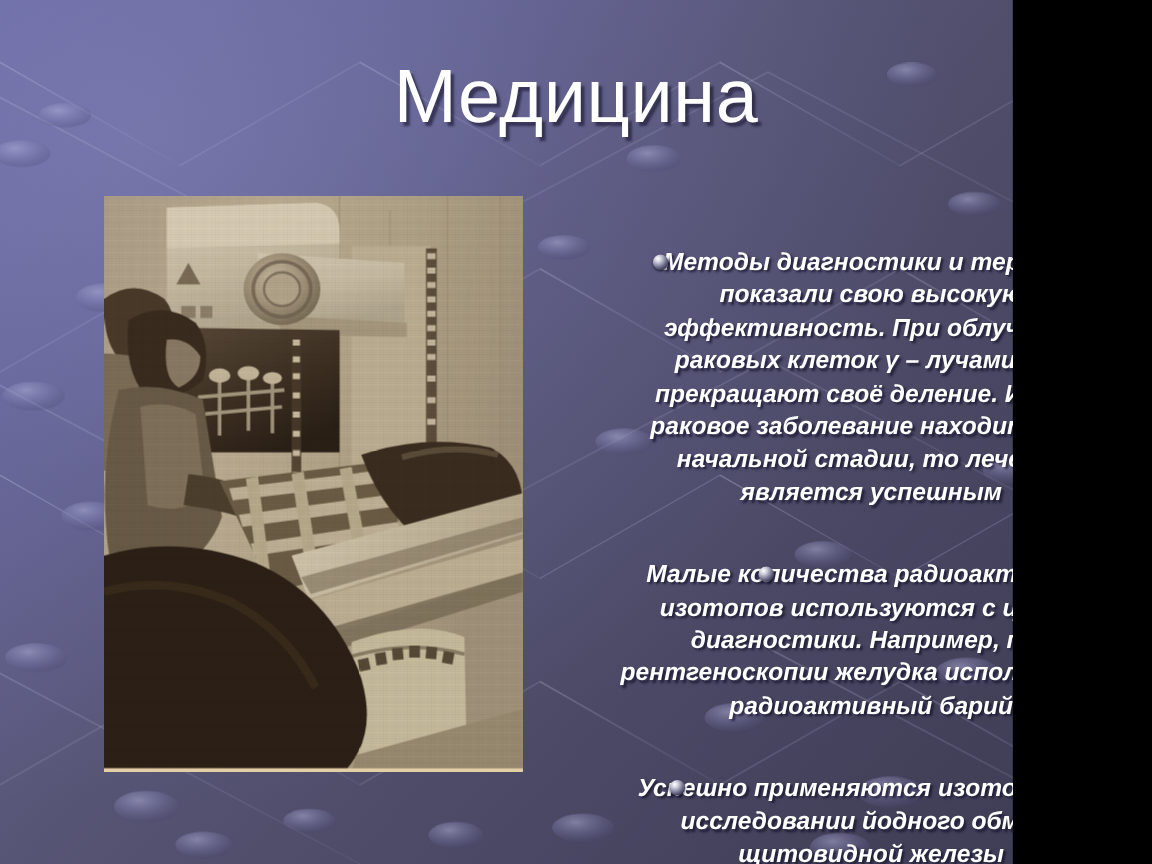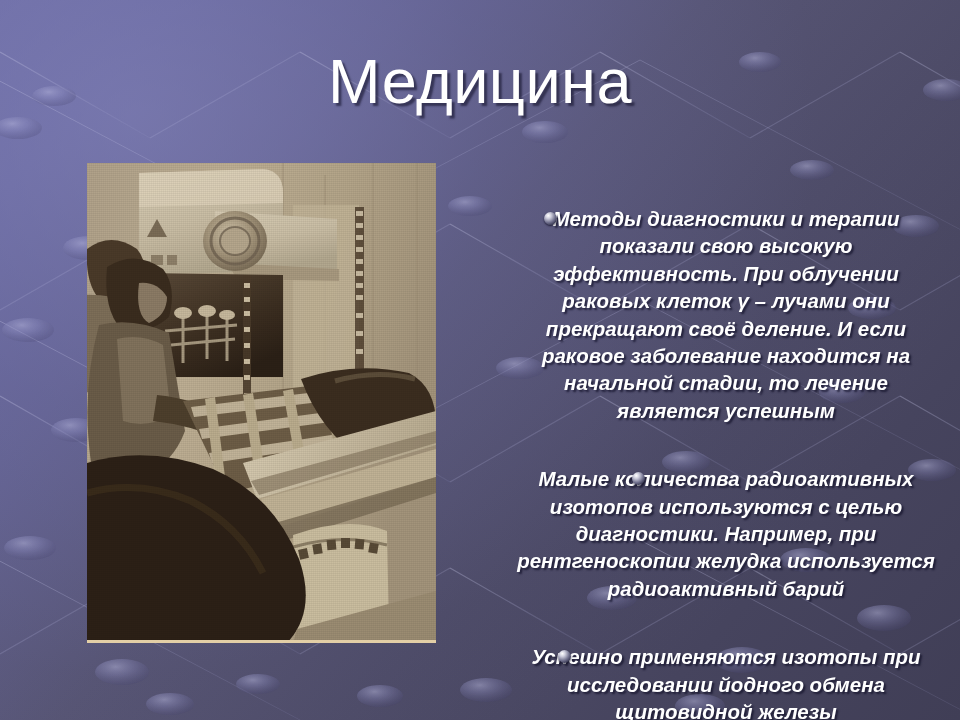--- a/index.html
+++ b/index.html
@@ -2,21 +2,21 @@
 <html><head>
 <meta charset="utf-8">
 <style>
   html, body {
     margin: 0;
     padding: 0;
     background: #000;
   }
   #slide {
     position: relative;
-    width: 960px;
+    width: 844px;
     height: 720px;
     overflow: hidden;
     font-family: "Liberation Sans", "DejaVu Sans", sans-serif;
     
     background:
       radial-gradient(ellipse 1100px 900px at 14% 16%,
          rgba(130,130,185,0.55) 0%,
          rgba(110,110,168,0.30) 32%,
          rgba(80,80,125,0.05) 62%,
          rgba(0,0,0,0) 78%),

